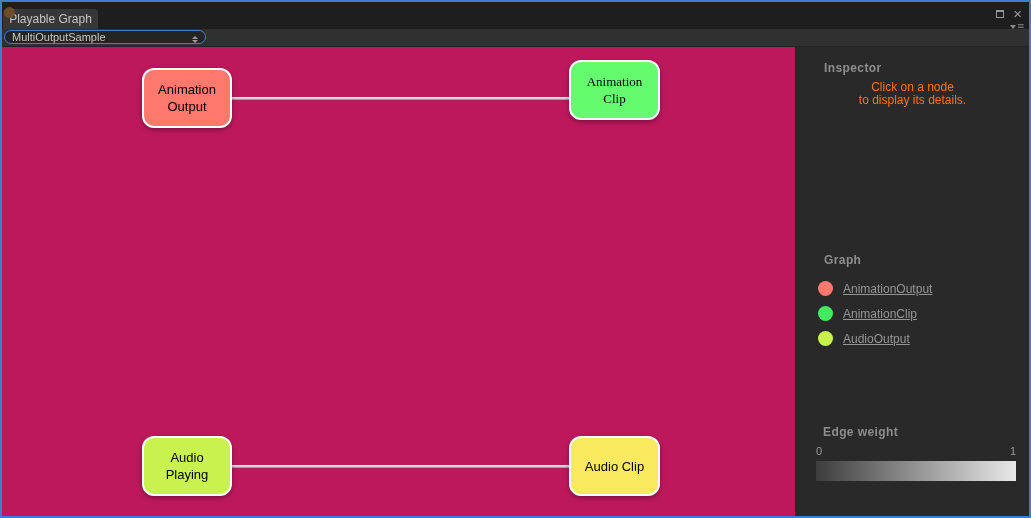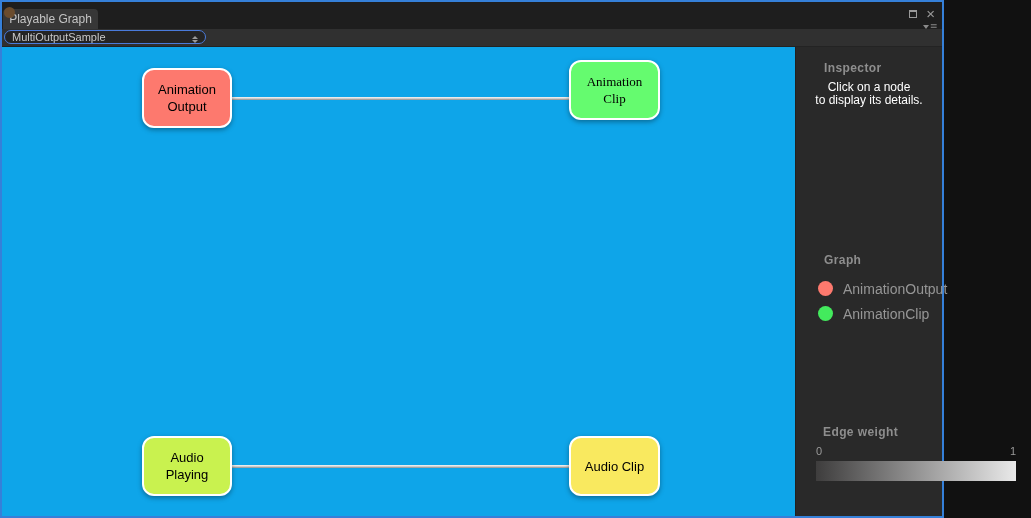--- a/index.html
+++ b/index.html
@@ -1,20 +1,20 @@
 <!DOCTYPE html>
 <html><head>
 <meta charset="utf-8">
 <style>
   * { box-sizing: border-box; margin: 0; padding: 0; }
   html,body { width:1031px; height:518px; overflow:hidden; background:#111; }
   body { font-family:"Liberation Sans", sans-serif; }
 
   .window {
-    position:relative; width:944px; height:518px;
+    position:relative; width:1031px; height:518px;
     border:2px solid #3580d9; background:#212121;
     display:flex; flex-direction:column;
   }
 
   
   .tabbar { position:relative; height:27px; background:#1e1e1e; flex:none; }
   .tab {
     position:absolute; left:1px; top:7px; width:95px; height:20px;
     background:#373737; border-radius:4px 4px 0 0;
     display:flex; align-items:center; justify-content:center;
@@ -51,46 +51,46 @@
     width:0; height:0; border-left:3px solid transparent; border-right:3px solid transparent;
     border-bottom:3px solid #9a9a9a;
   }
   .popup-arrows .down {
     width:0; height:0; border-left:3px solid transparent; border-right:3px solid transparent;
     border-top:3px solid #9a9a9a;
   }
 
   
   .main { flex:1; display:flex; min-height:0; }
-  .graph { position:relative; width:793px; background:#0ea5e9; flex:none; }
+  .graph { position:relative; width:793px; background:#be185d; flex:none; }
   .edge { position:absolute; height:3px; background:linear-gradient(to bottom,#fafafa,#c9c9c9 55%,#8d8d8d); z-index:1; }
   .node {
     position:absolute; border:2px solid #ffffff; border-radius:12px; z-index:2;
     display:flex; align-items:center; justify-content:center; text-align:center;
     color:#000; font-size:13px; line-height:17px;
     box-shadow:0 2px 5px rgba(0,0,0,.35); cursor:pointer;
   }
   .node span { display:block; padding:0 8px; }
 
   
   .inspector { position:relative; flex:1; background:#292929; border-left:1px solid #202020; }
   .panel-heading { position:absolute; font-size:12px; font-weight:bold; color:#8e8e8e; letter-spacing:.4px; }
   .insp-title  { left:28px; top:14px; }
   .insp-hint {
     position:absolute; top:34px; left:0; right:0; text-align:center;
-    color:#ffffff; font-size:12px; line-height:13px;
+    color:#f97316; font-size:12px; line-height:13px;
   }
   .legend-title { left:28px; top:206px; }
   .legend-list { position:absolute; left:22px; top:229px; }
   .legend-item { display:flex; align-items:center; height:25px; }
   .legend-dot {
     width:15px; height:15px; border-radius:50%; margin-right:10px; flex:none;
   }
   .legend-dot.ring { width:12px; height:12px; border:2px solid #ffffff; margin:0 11px 0 1px; }
-  .legend-label { color:#969696; font-size:14px; }
+  .legend-label { color:#969696; font-size:12px;text-decoration:underline; }
   .ew-title { left:27px; top:378px; }
   .ew-scale {
     position:absolute; left:20px; width:200px; top:398px;
     display:flex; justify-content:space-between; color:#9a9a9a; font-size:11px;
   }
   .ew-bar { position:absolute; left:20px; top:414px; width:200px; height:20px; }
 </style>
 </head>
 <body>
 
@@ -150,20 +150,24 @@
       <div class="panel-heading legend-title">Graph</div>
       <div class="legend-list">
         <div class="legend-item">
           <span class="legend-dot" style="background: rgb(253, 121, 110);"></span>
           <span class="legend-label">AnimationOutput</span>
         </div>
         <div class="legend-item">
           <span class="legend-dot" style="background: rgb(67, 234, 93);"></span>
           <span class="legend-label">AnimationClip</span>
         </div>
+        <div class="legend-item">
+          <span class="legend-dot" style="background: rgb(201, 242, 79);"></span>
+          <span class="legend-label">AudioOutput</span>
+        </div>
       </div>
 
       <div class="panel-heading ew-title">Edge weight</div>
       <div class="ew-scale">
         <span>0</span>
         <span>1</span>
       </div>
       <div class="ew-bar" style="background: linear-gradient(to right, rgb(62, 61, 61), rgb(233, 233, 233));"></div>
     </div>
   </div>

